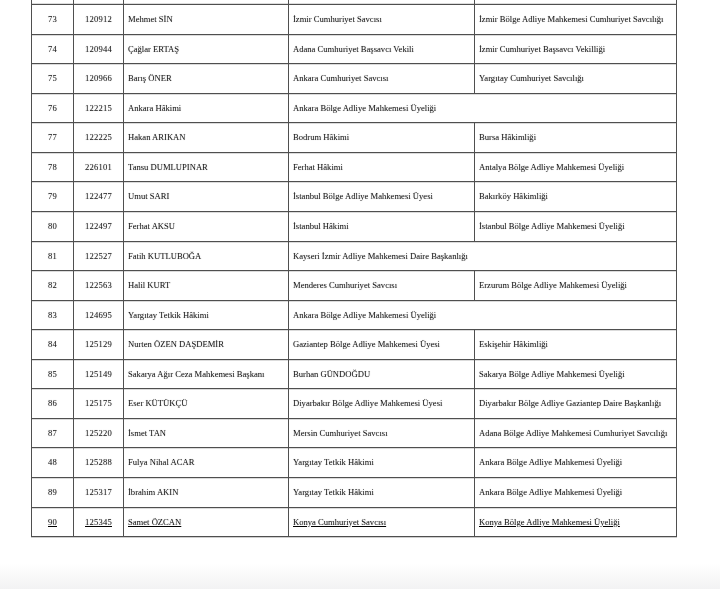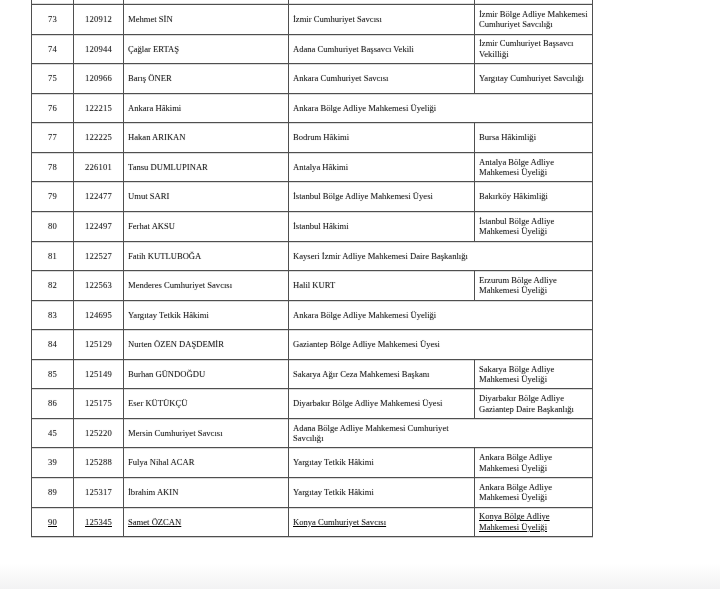--- a/index.html
+++ b/index.html
@@ -22,21 +22,21 @@
     position:absolute;
     left:0;right:0;bottom:0;height:26px;
     background:linear-gradient(to bottom,rgba(255,255,255,0),#f2f2f3);
     pointer-events:none;
   }
   
   .table-wrap{
     position:absolute;
     left:31px;
     top:0;
-    width:562px;
+    width:646px;
   }
   
   .stub-row{
     height:4px;
     display:grid;
     grid-template-columns:41px 50px 165px 186px 1fr;
     border-left:1px solid var(--border-color);
     border-right:1px solid var(--border-color);
   }
   .stub-row > div{border-left:1px solid var(--border-color);}
@@ -115,21 +115,21 @@
           <div class="cell num">77</div>
           <div class="cell num">122225</div>
           <div class="cell">Hakan ARIKAN</div>
           <div class="cell">Bodrum Hâkimi</div>
           <div class="cell">Bursa Hâkimliği</div>
         </div>
         <div class="trow">
           <div class="cell num">78</div>
           <div class="cell num">226101</div>
           <div class="cell">Tansu DUMLUPINAR</div>
-          <div class="cell">Antalya Hâkimi</div>
+          <div class="cell">Ferhat Hâkimi</div>
           <div class="cell">Antalya Bölge Adliye Mahkemesi Üyeliği</div>
         </div>
         <div class="trow">
           <div class="cell num">79</div>
           <div class="cell num">122477</div>
           <div class="cell">Umut SARI</div>
           <div class="cell">İstanbul Bölge Adliye Mahkemesi Üyesi</div>
           <div class="cell">Bakırköy Hâkimliği</div>
         </div>
         <div class="trow">
@@ -141,58 +141,60 @@
         </div>
         <div class="trow">
           <div class="cell num">81</div>
           <div class="cell num">122527</div>
           <div class="cell">Fatih KUTLUBOĞA</div>
           <div class="cell">Kayseri İzmir Adliye Mahkemesi Daire Başkanlığı</div>
         </div>
         <div class="trow">
           <div class="cell num">82</div>
           <div class="cell num">122563</div>
+          <div class="cell">Halil KURT</div>
           <div class="cell">Menderes Cumhuriyet Savcısı</div>
-          <div class="cell">Halil KURT</div>
           <div class="cell">Erzurum Bölge Adliye Mahkemesi Üyeliği</div>
         </div>
         <div class="trow">
           <div class="cell num">83</div>
           <div class="cell num">124695</div>
           <div class="cell">Yargıtay Tetkik Hâkimi</div>
           <div class="cell">Ankara Bölge Adliye Mahkemesi Üyeliği</div>
         </div>
         <div class="trow">
           <div class="cell num">84</div>
           <div class="cell num">125129</div>
           <div class="cell">Nurten ÖZEN DAŞDEMİR</div>
           <div class="cell">Gaziantep Bölge Adliye Mahkemesi Üyesi</div>
+          <div class="cell">Eskişehir Hâkimliği</div>
         </div>
         <div class="trow">
           <div class="cell num">85</div>
           <div class="cell num">125149</div>
+          <div class="cell">Sakarya Ağır Ceza Mahkemesi Başkanı</div>
           <div class="cell">Burhan GÜNDOĞDU</div>
-          <div class="cell">Sakarya Ağır Ceza Mahkemesi Başkanı</div>
           <div class="cell">Sakarya Bölge Adliye Mahkemesi Üyeliği</div>
         </div>
         <div class="trow">
           <div class="cell num">86</div>
           <div class="cell num">125175</div>
           <div class="cell">Eser KÜTÜKÇÜ</div>
           <div class="cell">Diyarbakır Bölge Adliye Mahkemesi Üyesi</div>
           <div class="cell">Diyarbakır Bölge Adliye Gaziantep Daire Başkanlığı</div>
         </div>
         <div class="trow">
-          <div class="cell num">45</div>
+          <div class="cell num">87</div>
           <div class="cell num">125220</div>
+          <div class="cell">İsmet TAN</div>
           <div class="cell">Mersin Cumhuriyet Savcısı</div>
           <div class="cell">Adana Bölge Adliye Mahkemesi Cumhuriyet Savcılığı</div>
         </div>
         <div class="trow">
-          <div class="cell num">39</div>
+          <div class="cell num">48</div>
           <div class="cell num">125288</div>
           <div class="cell">Fulya Nihal ACAR</div>
           <div class="cell">Yargıtay Tetkik Hâkimi</div>
           <div class="cell">Ankara Bölge Adliye Mahkemesi Üyeliği</div>
         </div>
         <div class="trow">
           <div class="cell num">89</div>
           <div class="cell num">125317</div>
           <div class="cell">İbrahim AKIN</div>
           <div class="cell">Yargıtay Tetkik Hâkimi</div>

